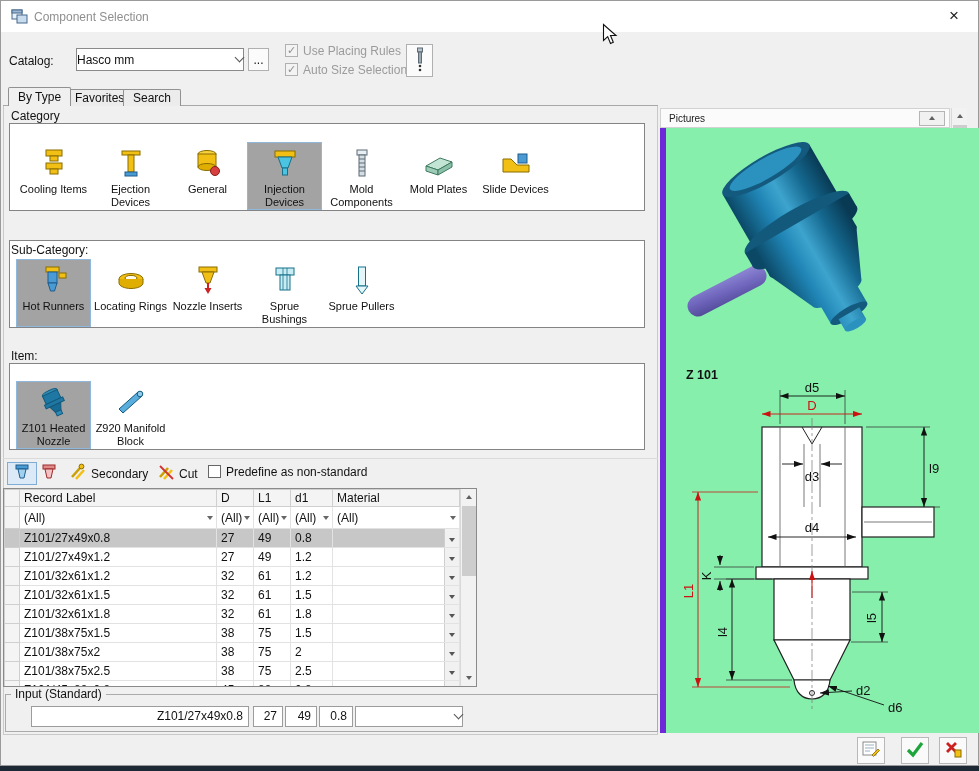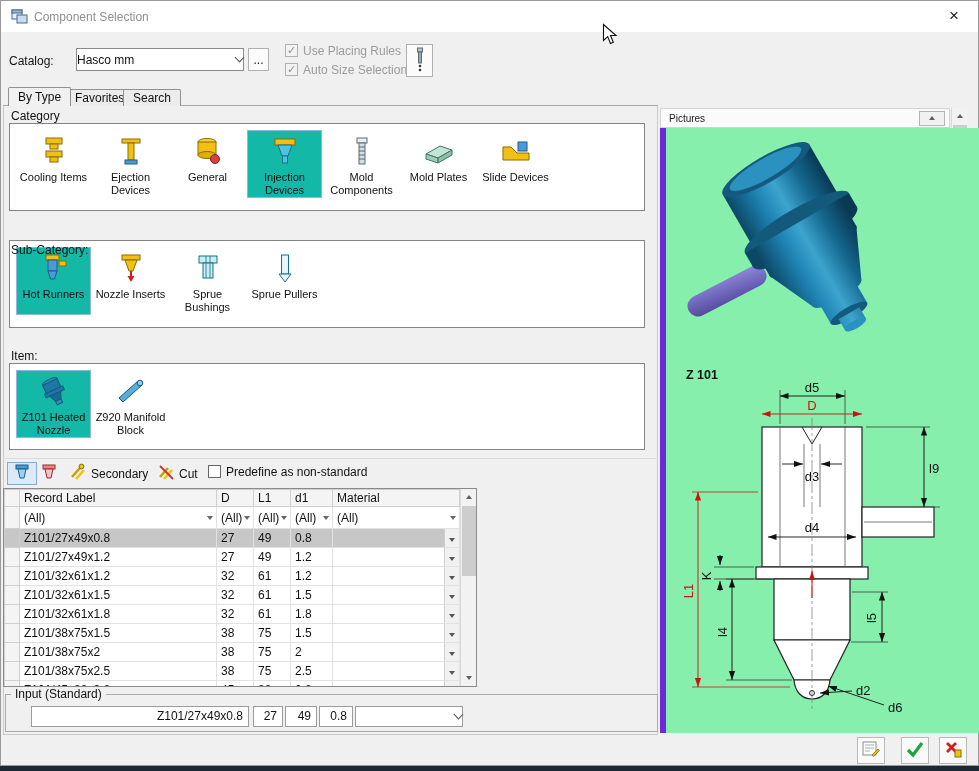--- a/index.html
+++ b/index.html
@@ -16,26 +16,26 @@
 .chev{width:7px;height:7px;border-right:1.4px solid #555;border-bottom:1.4px solid #555;transform:rotate(45deg);margin-top:-4px;flex:none}
 .btn{position:absolute;border:1px solid #b0b0b0;background:#fbfbfb;text-align:center;display:flex;align-items:center;justify-content:center}
 .chk{position:absolute;display:flex;align-items:flex-start;gap:5px}
 .chk .box{width:13px;height:13px;border:1px solid #b0b0b0;background:#f3f3f3;font-size:11px;line-height:11px;text-align:center;color:#8f8f8f;flex:none}
 .chk.dis .txt{color:#9b9b9b}
 .chk.en .box{background:#fff;border-color:#666;color:#111}
 .tab{position:absolute;border:1px solid #919191;border-bottom:none;background:#ececec;padding:0 9px;height:17px;line-height:16px;top:88px;border-radius:2px 2px 0 0;z-index:2}
 .tab.active{top:86px;height:19px;line-height:18px;background:#f0f0f0;z-index:4}
 .tabline{position:absolute;left:2px;top:104px;width:655px;height:0;border-top:1px solid #a8a8a8;z-index:1}
 .tabpage{position:absolute;left:2px;top:104px;width:655px;height:630px;border:1px solid #c9c9c9;border-top:none;z-index:0}
-.gbox{position:absolute;left:8px;width:636px;background:#fff;border:1px solid #848484;display:flex;align-items:flex-start;padding:6px 4px 0 6px;gap:2px;z-index:1}
+.gbox{position:absolute;left:8px;width:636px;background:#fff;border:1px solid #848484;display:flex;align-items:flex-end;padding:6px 4px 0 6px;gap:2px;z-index:1}
 .tile{width:75px;min-height:68px;text-align:center;padding-top:2px;border:1px solid transparent}
 .tile .ticon{display:block;height:37px;padding-top:2px}
 .tile .ticon svg{width:32px;height:32px}
 .tile .tlabel{display:inline-block;font-size:11px;line-height:1.18;margin-top:1px}
-.tile.sel{background:#14b8a6;border-color:#8fb8dc}
+.tile.sel{background:#a3a3a3;border-color:#8fb8dc}
 .tbtn{position:absolute;top:461px;height:23px;display:flex;align-items:center;gap:4px;padding:0 5px;border:1px solid transparent;z-index:1}
 .tbtn.pressed{background:#dce9f7;border-color:#7fadd6}
 .divline{position:absolute;left:2px;top:457px;width:655px;border-top:1px solid #dadada;z-index:1}
 .grid{position:absolute;left:2px;top:487px;width:474px;height:199px;background:#fff;border:1px solid #8a8a8a;display:flex;overflow:hidden;z-index:1}
 .grid table{border-collapse:collapse;table-layout:fixed;width:455px;align-self:flex-start;font-size:12px}
 .grid th,.grid td{border:1px solid #e2e2e2;padding:0 4px;white-space:nowrap;overflow:hidden;font-weight:400;text-align:left;height:18px}
 .grid tr.h th{background:#f4f4f4;border-color:#cfcfcf;height:17px}
 .grid .gut{background:#f4f4f4;border-color:#cfcfcf;padding:0}
 .grid tr.f td{height:22px;position:relative;padding-right:13px}
 .grid tr.r td{height:19px}
@@ -183,20 +183,28 @@
   <span class="lbl" style="left:10px;top:242px;z-index:2">Sub-Category:</span>
   <div class="gbox" style="top:239px;height:88px">
     <div class="tile sel">
       <span class="ticon"><svg viewBox="0 0 32 32">
             <rect x="8" y="3" width="13" height="5" fill="#f2c014" stroke="#8a6d00"></rect>
             <rect x="10" y="8" width="9" height="11" fill="#4a9ad4" stroke="#1d5c8c"></rect>
             <polygon points="10,19 19,19 16.5,27 12.5,27" fill="#4a9ad4" stroke="#1d5c8c"></polygon>
             <rect x="21" y="9" width="7" height="5" fill="#f2c014" stroke="#8a6d00"></rect>
           </svg></span>
       <span class="tlabel">Hot Runners</span>
+    </div>
+    <div class="tile">
+      <span class="ticon"><svg viewBox="0 0 32 32">
+            <ellipse cx="16" cy="15" rx="12" ry="5.5" fill="#f2c014" stroke="#8a6d00"></ellipse>
+            <ellipse cx="16" cy="14" rx="6" ry="2.6" fill="#fffbe8" stroke="#8a6d00"></ellipse>
+            <path d="M4 15v4c0 3 5.4 5.5 12 5.5S28 22 28 19v-4" fill="#e0ae00" stroke="#8a6d00"></path>
+          </svg></span>
+      <span class="tlabel">Locating Rings</span>
     </div>
     <div class="tile">
       <span class="ticon"><svg viewBox="0 0 32 32">
             <rect x="7" y="3" width="18" height="5" fill="#f2c014" stroke="#8a6d00"></rect>
             <polygon points="10,8 22,8 18,19 14,19" fill="#f2c014" stroke="#8a6d00"></polygon>
             <path d="M16 19v5" stroke="#c22" stroke-width="2"></path>
             <polygon points="12.5,24 19.5,24 16,30" fill="#c22"></polygon>
           </svg></span>
       <span class="tlabel">Nozzle Inserts</span>
     </div>

